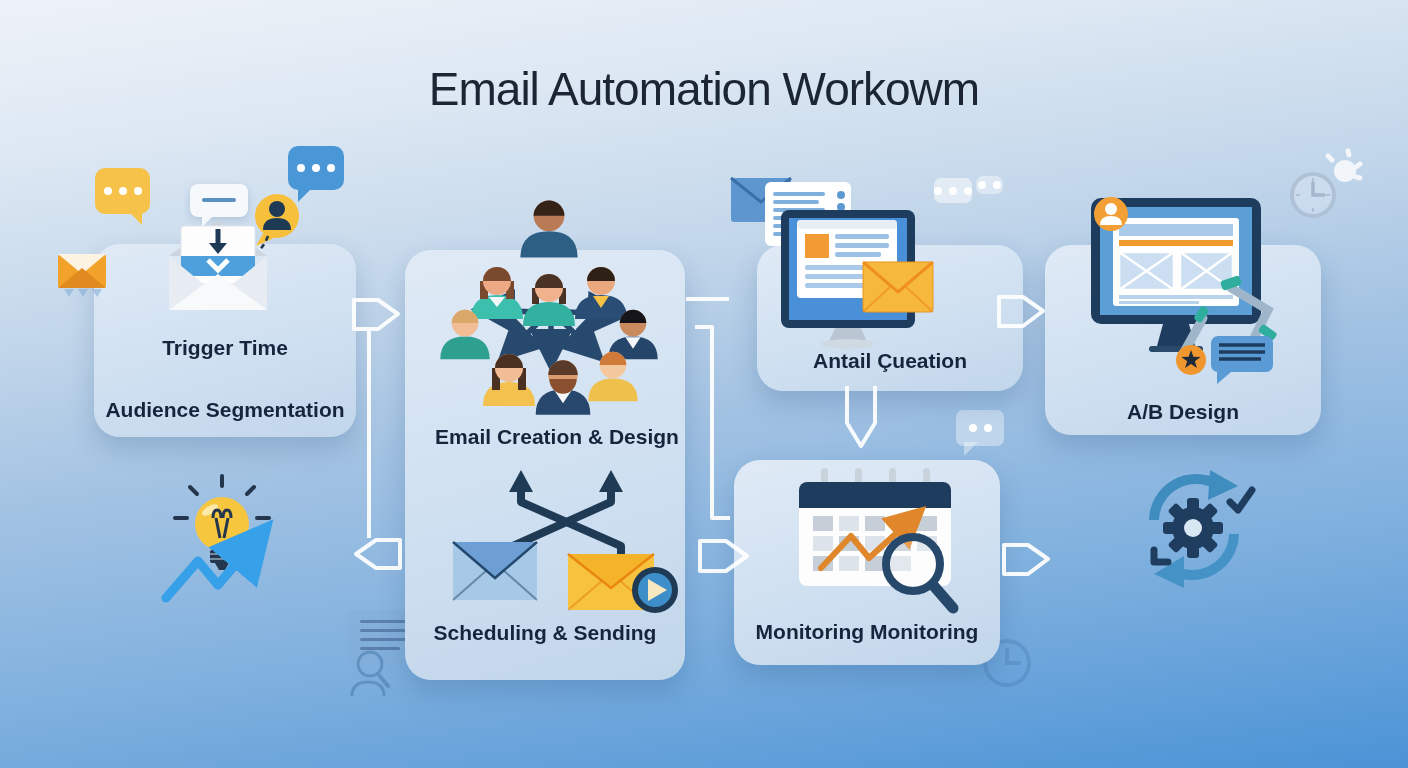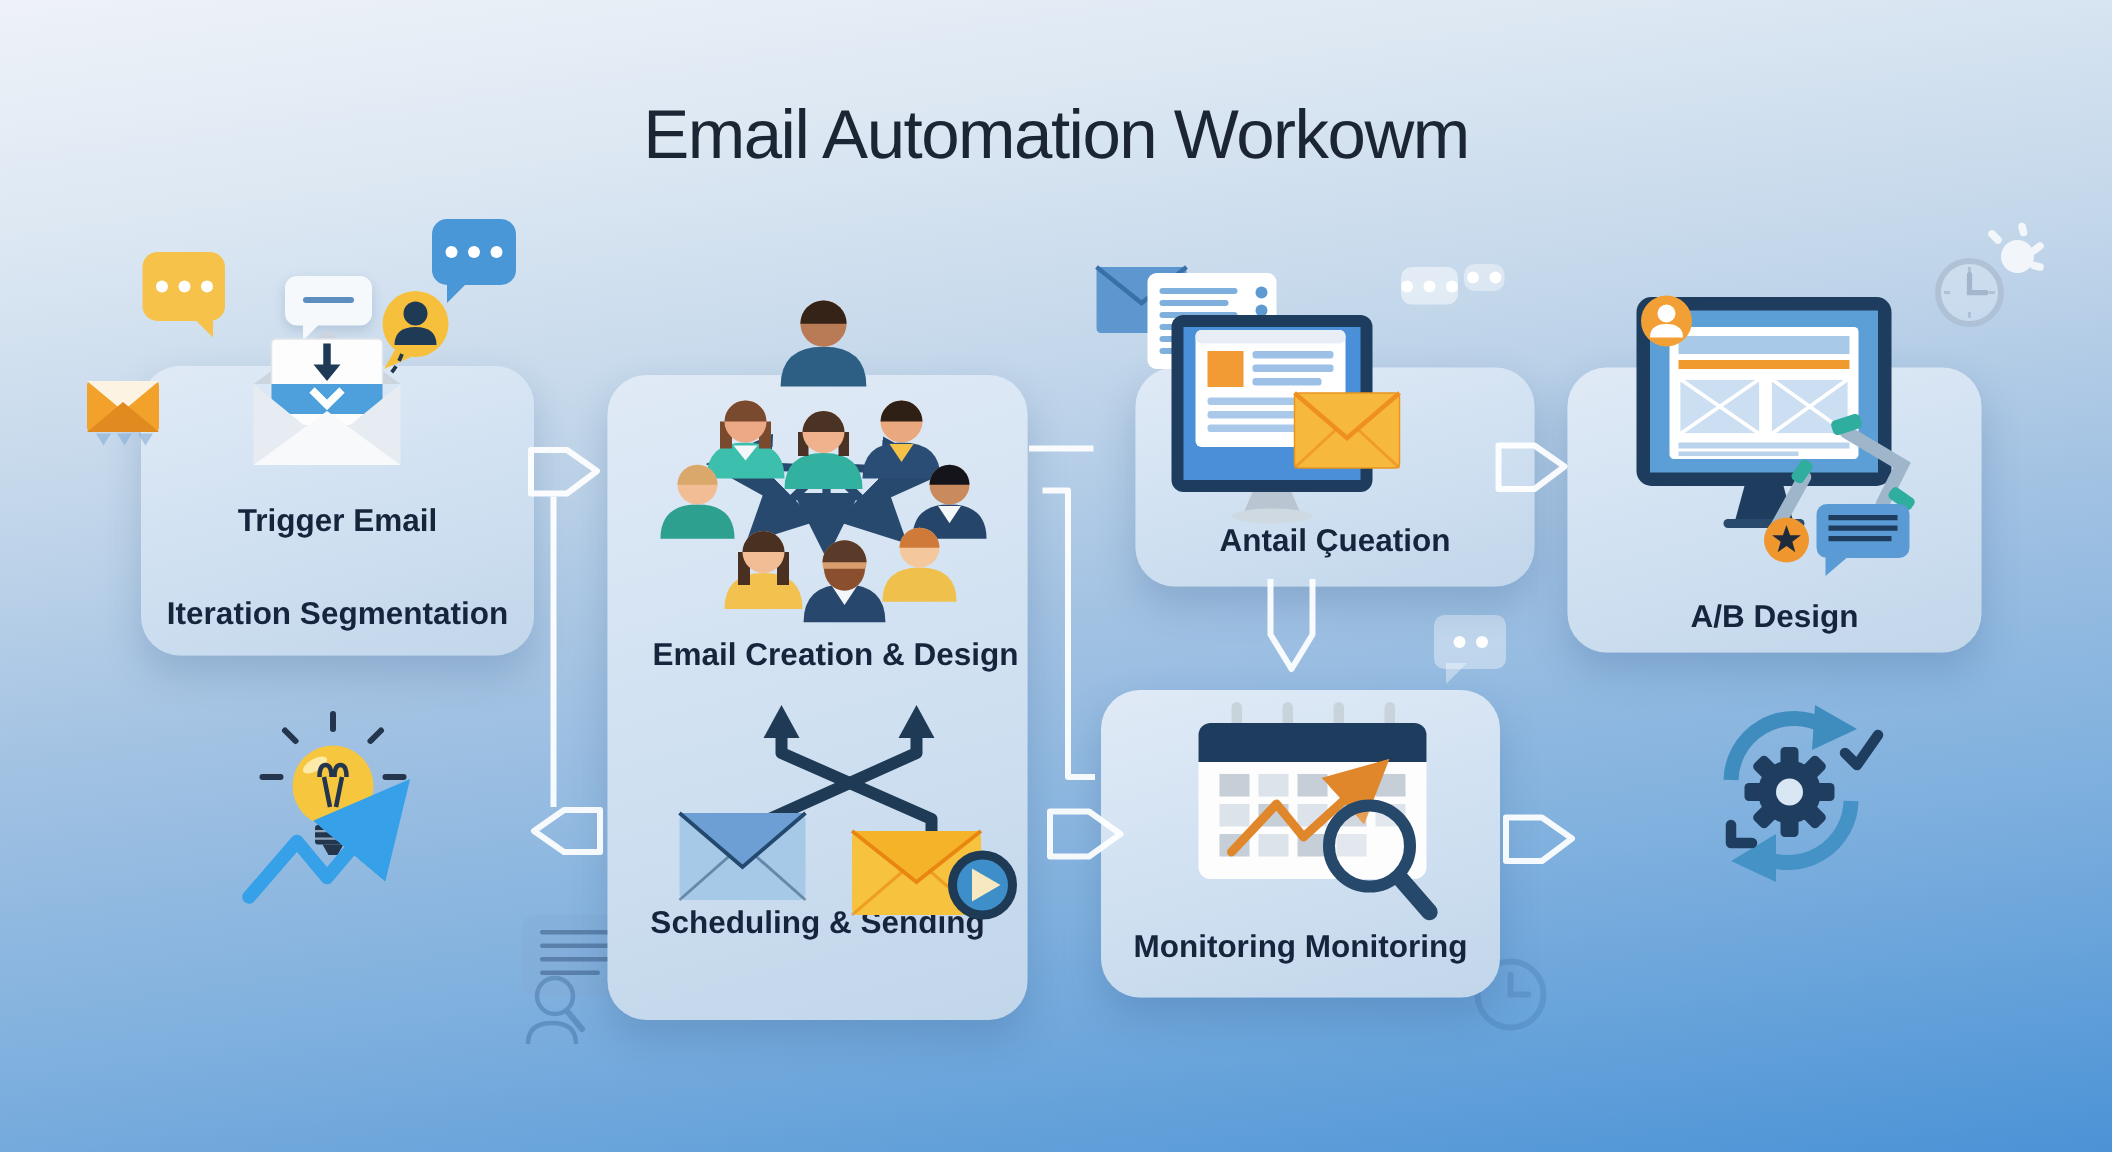--- a/index.html
+++ b/index.html
@@ -54,27 +54,27 @@
   .connectors{ position:absolute; left:0; top:0; z-index:4; }
 </style>
 </head>
 <body>
 
 <div class="stage">
 
   <div class="title">Email Automation Workowm</div>
 
   <div class="card" style="left:94px;top:244px;width:262px;height:193px;">
-    <div class="card-label" style="top:90px;">Trigger Email</div>
-    <div class="card-label" style="top:152px;">Iteration Segmentation</div>
+    <div class="card-label" style="top:90px;">Trigger Time</div>
+    <div class="card-label" style="top:152px;">Audience Segmentation</div>
   </div>
 
   <div class="card" style="left:405px;top:250px;width:280px;height:430px;">
     <div class="card-label" style="top:173px;padding-left:24px;">Email Creation &amp; Design</div>
-    <div class="card-label" style="top:352px;">Scheduling &amp; Sending</div>
+    <div class="card-label" style="top:369px;">Scheduling &amp; Sending</div>
   </div>
 
   <div class="card" style="left:729px;top:245px;width:266px;height:146px;margin-left:28px;">
     <div class="card-label" style="top:102px;">Antail Çueation</div>
   </div>
 
   <div class="card" style="left:1045px;top:245px;width:276px;height:190px;">
     <div class="card-label" style="top:153px;">A/B Design</div>
   </div>
 

